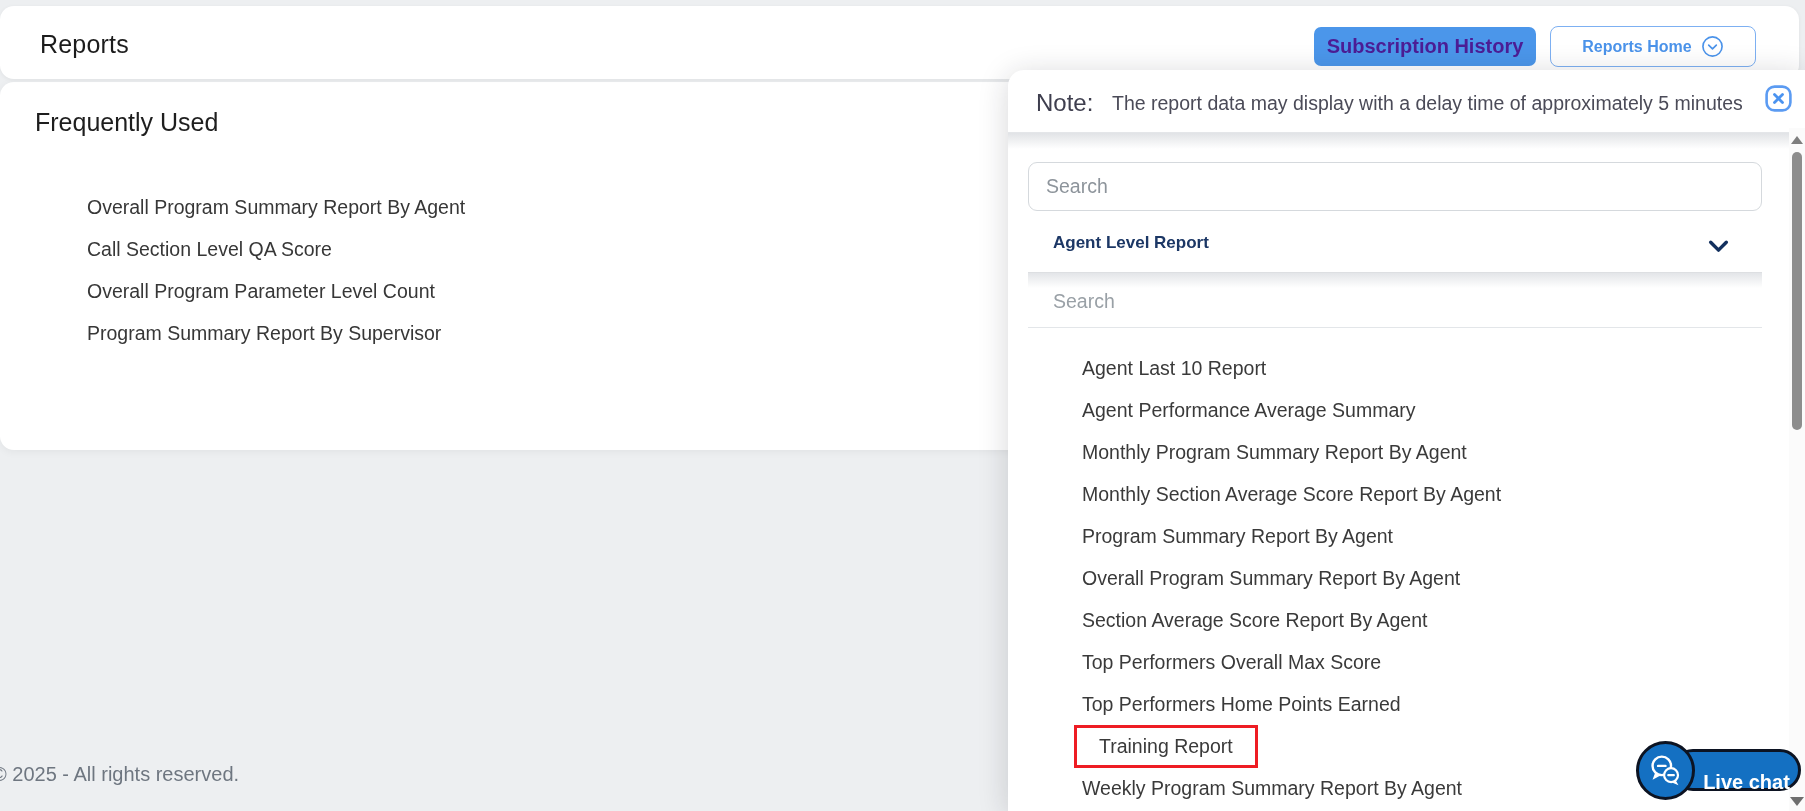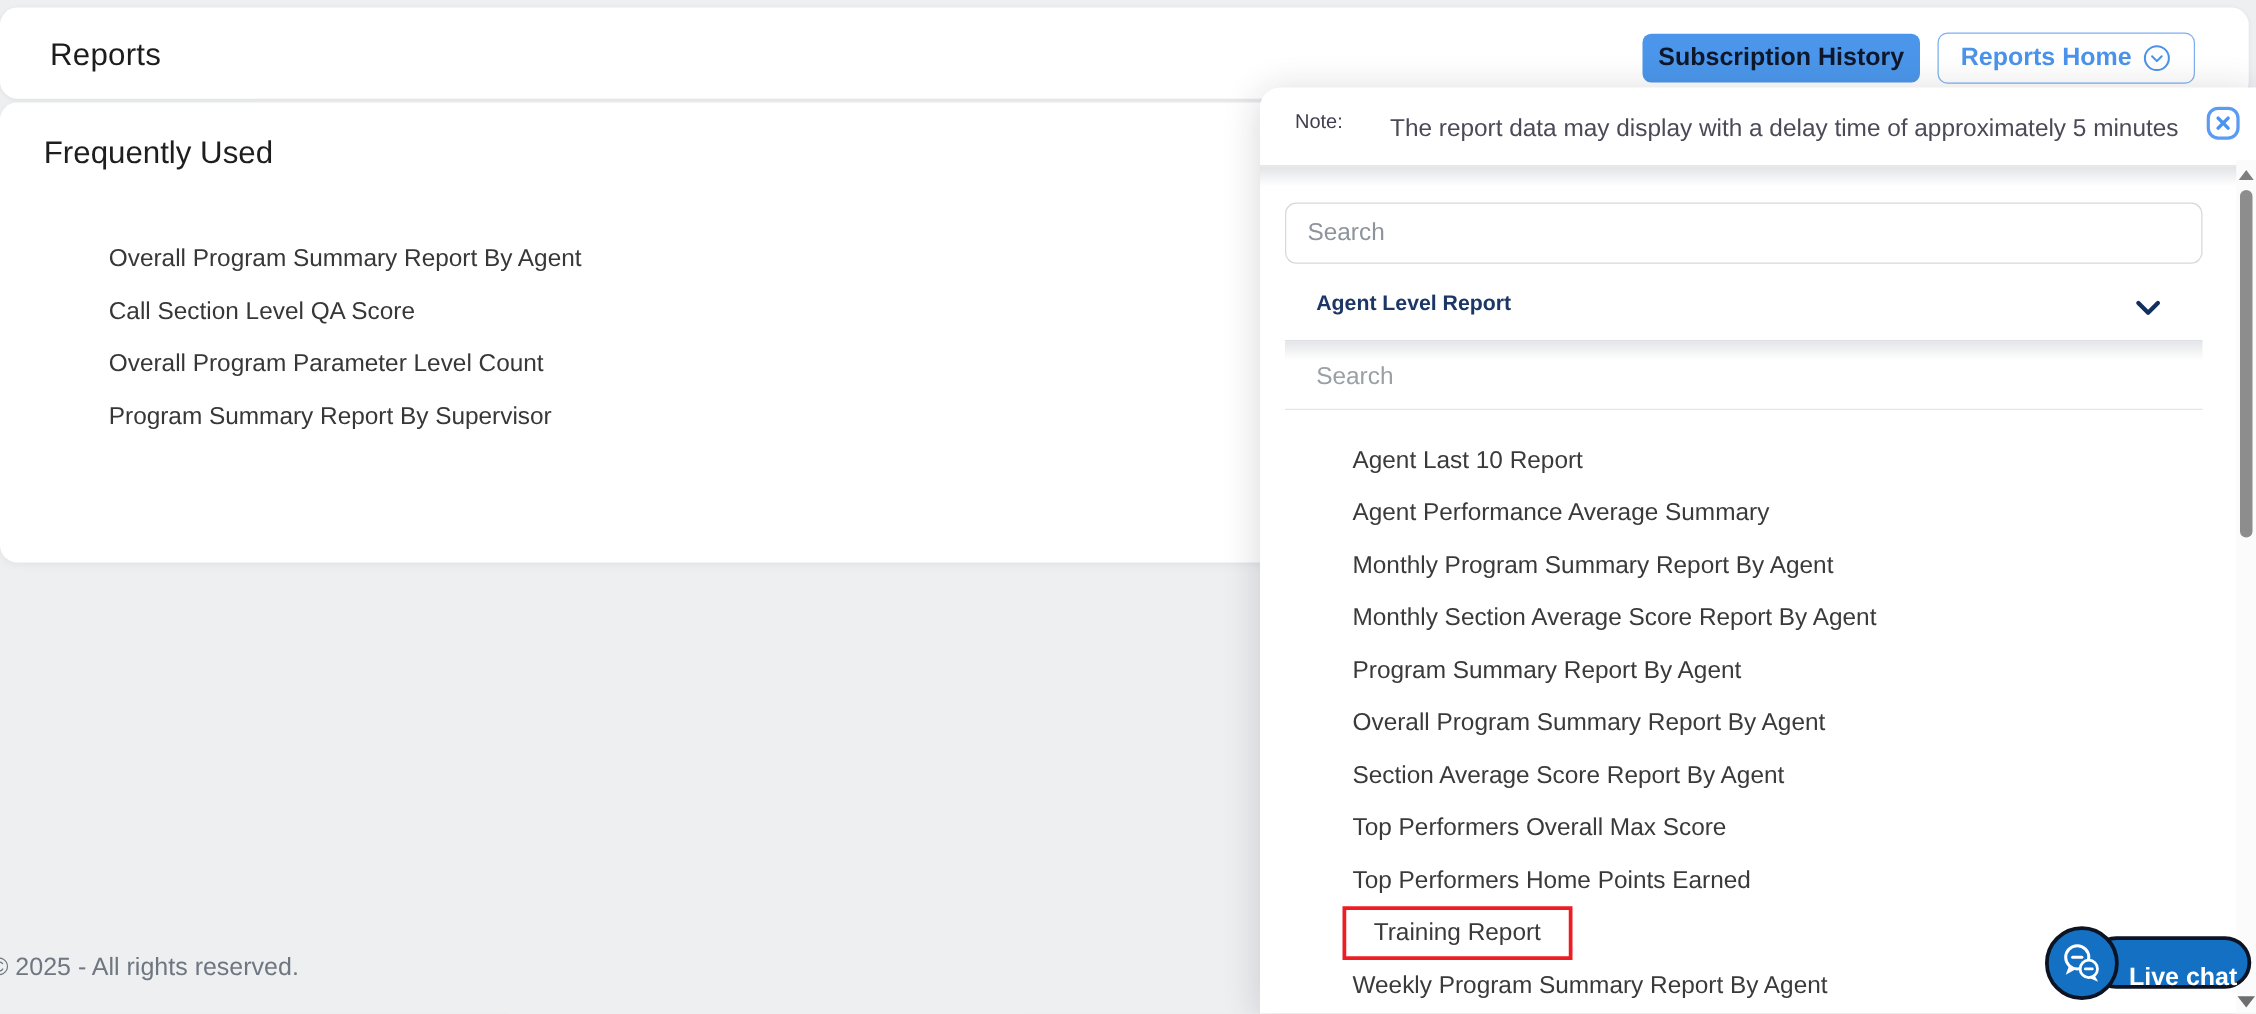--- a/index.html
+++ b/index.html
@@ -7,38 +7,38 @@
   .stage {
     position:relative; width:1805px; height:811px; overflow:hidden;
     background:#edeff1;
     font-family:"Liberation Sans","DejaVu Sans",sans-serif;
   }
   
   .topbar { position:absolute; left:0; top:6px; width:1799px; height:73px;
     background:#fff; border-radius:14px; box-shadow:0 1px 4px rgba(0,0,0,.06); z-index:2; }
   .topbar-title { position:absolute; left:40px; top:24px; font-size:25px; color:#1c1c1c; font-weight:500; letter-spacing:.2px; }
   .btn-sub { position:absolute; left:1314px; top:21px; width:222px; height:39px;
-    background:#4b96ea; border:none; border-radius:7px; color:#0f172a; font-size:20px; font-weight:600;
+    background:#4b96ea; border:none; border-radius:7px; color:#4c1d95; font-size:20px; font-weight:600;
     font-family:inherit; cursor:pointer; }
   .btn-home { position:absolute; left:1550px; top:20px; width:206px; height:41px;
     background:#fff; border:1.5px solid #7db0f2; border-radius:8px; color:#4b93ea;
-    font-size:20px; font-weight:600; font-family:inherit; cursor:pointer;
+    font-size:16px; font-weight:600; font-family:inherit; cursor:pointer;
     display:flex; align-items:center; justify-content:center; gap:9px; }
   
   .freq-card { position:absolute; left:0; top:82px; width:1045px; height:368px;
     background:#fff; border-radius:14px; box-shadow:0 2px 8px rgba(0,0,0,.05); z-index:1; }
   .freq-title { position:absolute; left:35px; top:26px; font-size:25px; color:#1e1e1e; font-weight:500; }
   .freq-list { position:absolute; left:87px; top:104px; list-style:none; }
   .freq-list li { height:42px; line-height:42px; font-size:19.5px; color:#373737; cursor:pointer; }
   
   .footer { position:absolute; left:-8px; top:763px; font-size:20px; color:#6e7680; }
   
   .panel { position:absolute; left:1008px; top:70px; width:797px; height:741px;
     background:#fff; border-radius:16px 0 0 0; box-shadow:0 4px 30px rgba(25,30,40,.18); z-index:5; }
-  .note-label { position:absolute; left:28px; top:19px; font-size:16px; font-weight:500; color:#3e3e4e; }
+  .note-label { position:absolute; left:28px; top:19px; font-size:24px; font-weight:500; color:#3e3e4e; }
   .note-msg { position:absolute; left:104px; top:22px; font-size:19.5px; color:#4b4b58; }
   .close-btn { position:absolute; left:757px; top:15px; width:27px; height:27px;
     background:none; border:none; padding:0; cursor:pointer; }
   .header-shadow { position:absolute; left:0; top:62px; width:100%; height:17px;
     border-top:1px solid #e4e6e9; background:linear-gradient(#e1e3e6, rgba(255,255,255,0)); }
   .search1 { position:absolute; left:20px; top:92px; width:734px; height:49px;
     border:1.5px solid #d5d9dd; border-radius:9px; font-size:19.5px; color:#333;
     padding:0 17px; outline:none; background:#fff; font-family:inherit; }
   .search1::placeholder { color:#8d949b; }
   .dropdown-row { position:absolute; left:0; top:152px; width:758px; height:50px; cursor:pointer; }

